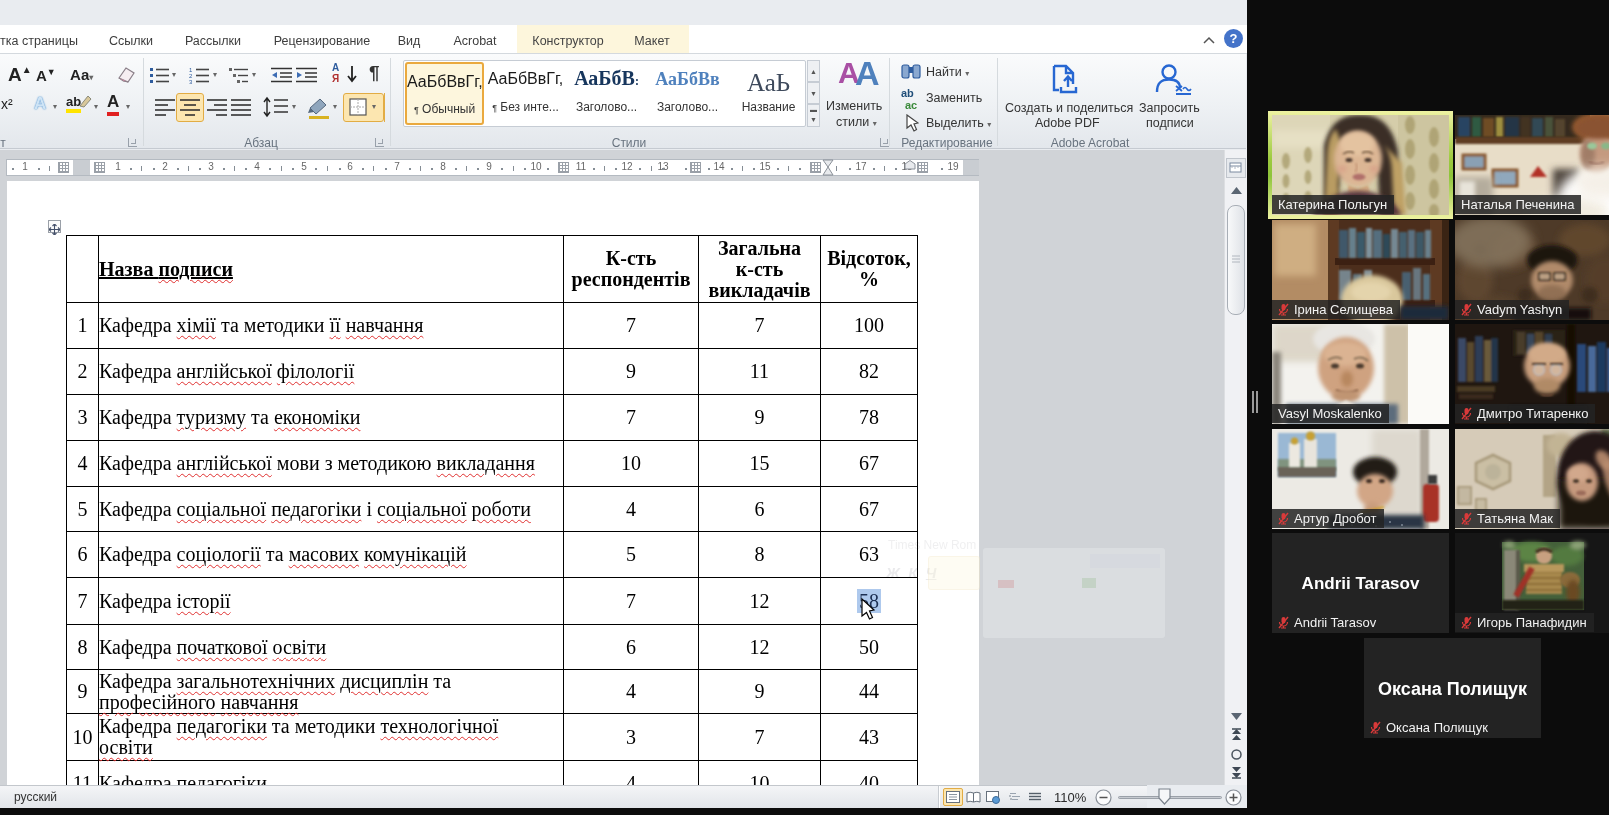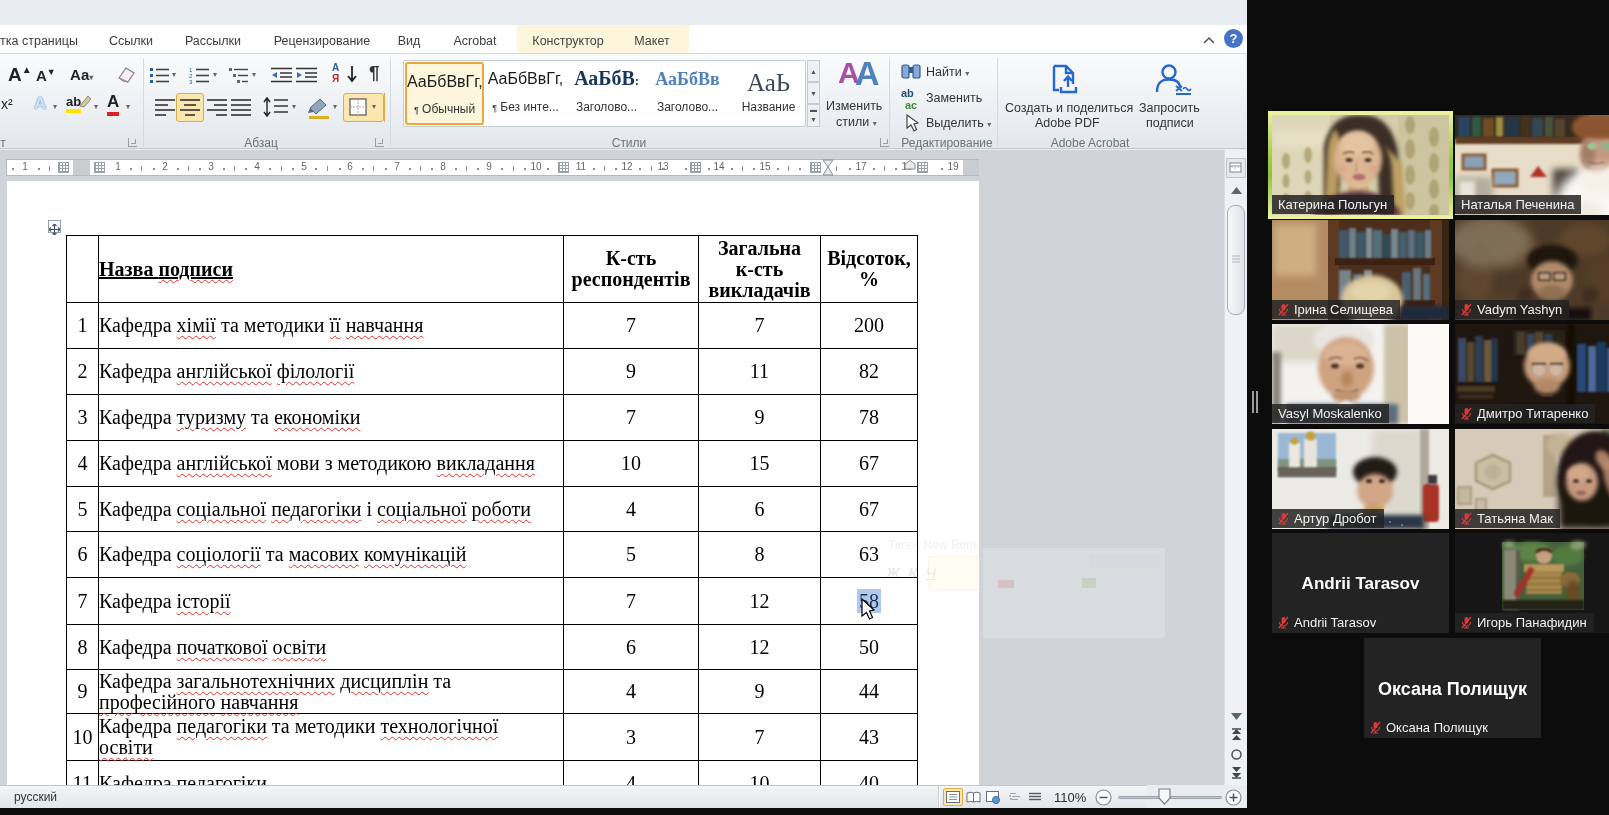--- a/index.html
+++ b/index.html
@@ -410,21 +410,21 @@
     <td class="nm"><span style="text-decoration:underline;">Назва <span class="w">подписи</span></span></td>
     <td class="num two">К-сть<br>респондентів</td>
     <td class="num two">Загальна<br>к-сть<br>викладачів</td>
     <td class="num two">Відсоток,<br>%</td>
    </tr>
    <tr style="height:46px;">
               <td class="num">1</td>
               <td class="nm">Кафедра <span class="w">хімії</span> та методики <span class="w">її</span> <span class="w">навчання</span></td>
               <td class="num">7</td>
               <td class="num">7</td>
-              <td class="num">200</td>
+              <td class="num">100</td>
             </tr>
    <tr style="height:46px;">
               <td class="num">2</td>
               <td class="nm">Кафедра <span class="w">англійської</span> <span class="w">філології</span></td>
               <td class="num">9</td>
               <td class="num">11</td>
               <td class="num">82</td>
             </tr>
    <tr style="height:46px;">
               <td class="num">3</td>

